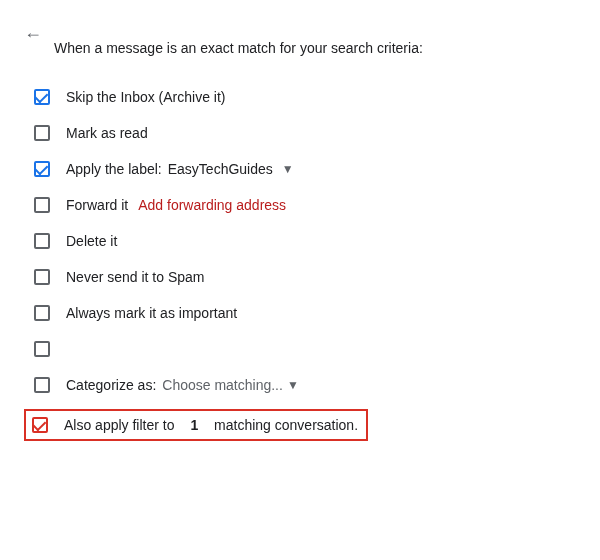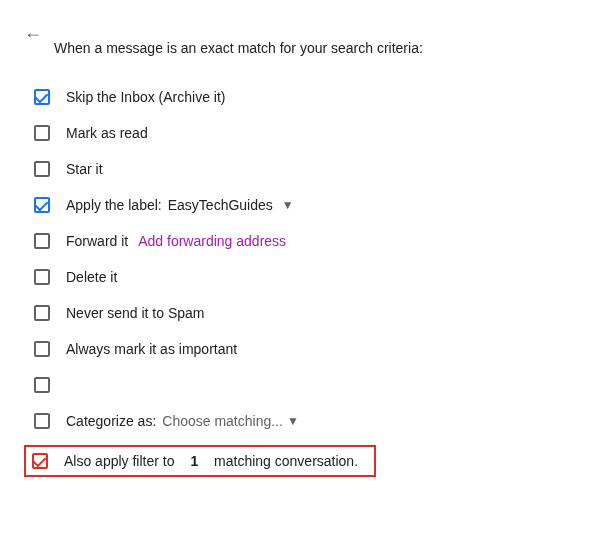--- a/index.html
+++ b/index.html
@@ -102,21 +102,21 @@
       align-items: center;
       gap: 9px;
       color: #202124;
       cursor: pointer;
     }
     .dropdown-arrow {
       font-size: 12px;
       color: #5f6368;
     }
     .add-forwarding-link {
-      color: #a21caf;
+      color: #b91c1c;
       cursor: pointer;
       font-size: 14px;
       margin-left: 4px;
     }
     .bold {
       font-weight: bold;
     }
     .category-dropdown {
       display: inline-flex;
       align-items: center;
@@ -143,26 +143,20 @@
     <span class="option-label">Skip the Inbox (Archive it)</span>
   </div>
 
   <div class="option-row">
     <div class="checkbox-wrap">
       <div class="checkbox"></div>
     </div>
     <span class="option-label">Mark as read</span>
   </div>
 
-  <div class="option-row">
-    <div class="checkbox-wrap">
-      <div class="checkbox"></div>
-    </div>
-    <span class="option-label">Star it</span>
-  </div>
 
   <div class="option-row">
     <div class="checkbox-wrap">
       <div class="checkbox checked"></div>
     </div>
     <span class="option-label">
       <span>Apply the label:</span>
       <span class="label-dropdown">
         <span>EasyTechGuides</span>
         <span class="dropdown-arrow">▼</span>
@@ -213,21 +207,21 @@
     </div>
     <span class="option-label">
       <span>Categorize as:</span>
       <span class="category-dropdown">
         <span>Choose matching...</span>
         <span class="dropdown-arrow">▼</span>
       </span>
     </span>
   </div>
 
-  <div class="option-row" style="margin-top: 6px; border: 2px solid #d93025; display: inline-flex; width: fit-content; padding: 4px 16px 4px 4px;">
+  <div class="option-row" style="margin-top: 6px; border: 2px solid #d93025; display: inline-flex; width: fit-content; padding: 4px 8px 4px 4px;">
     <div class="checkbox-wrap">
       <div class="checkbox checked-red"></div>
     </div>
     <span class="option-label">
       <span>Also apply filter to</span>&nbsp;<span class="bold">1</span>&nbsp;<span>matching conversation.</span>
     </span>
   </div>
 
 </div>
 

